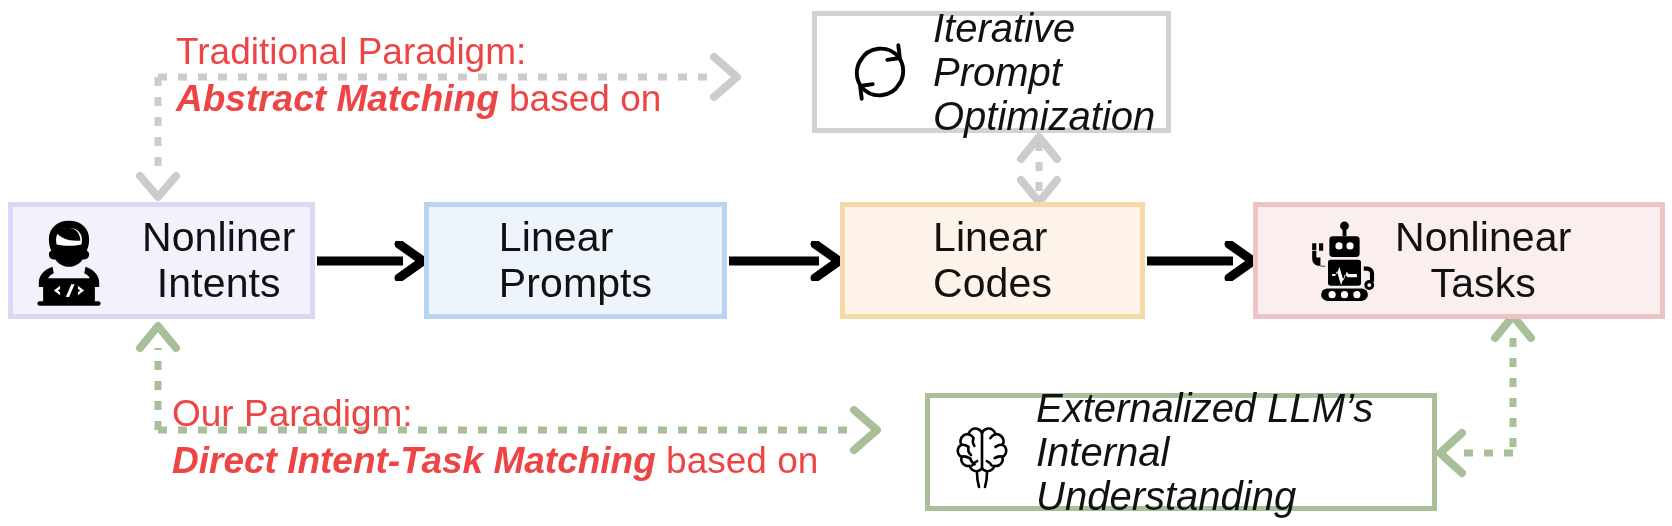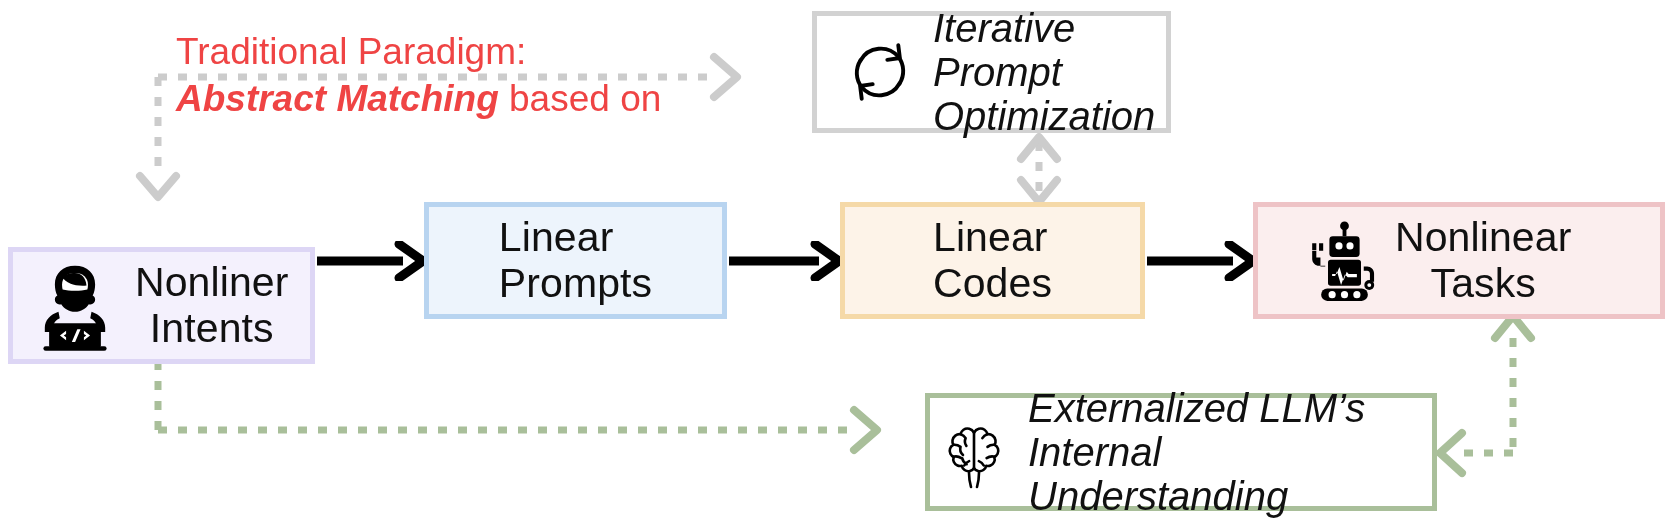--- a/index.html
+++ b/index.html
@@ -16,30 +16,30 @@
   #box-intents  {left:8px;   top:202px; width:307px; height:117px;
                  border-color:#ddd6f5; background:#f4f1fd;}
   #box-prompts  {left:424px; top:202px; width:303px; height:117px;
                  border-color:#b8d4f0; background:#edf4fc;}
   #box-codes    {left:840px; top:202px; width:305px; height:117px;
                  border-color:#f5d9a8; background:#fdf3e8;}
   #box-tasks    {left:1253px;top:202px; width:412px; height:117px;
                  border-color:#eec3c6; background:#fbeeee;}
 
   #box-intents .fb-label,#box-tasks .fb-label{text-align:center;}
-  #box-intents{justify-content:flex-start;padding-left:16px;gap:14px;margin-top:45px;}
+  #box-intents{justify-content:flex-start;padding-left:10px;gap:27px;}
   #box-tasks{justify-content:flex-start;padding-left:37px;gap:12px;}
 
   
   #box-iterative{position:absolute;left:786px;top:11px;width:359px;height:122px;
                  box-sizing:border-box;border:5px solid #d2d2d2;background:#fff;
                  display:flex;align-items:center;gap:14px;padding-left:24px;margin-left:26px;}
   #box-llm{position:absolute;left:925px;top:393px;width:512px;height:118px;
            box-sizing:border-box;border:5px solid #a9bf9a;background:#fff;
-           display:flex;align-items:center;gap:14px;padding-left:4px;}
+           display:flex;align-items:center;gap:14px;padding-left:12px;}
   .side-label{font-size:40px;line-height:1.1;font-style:italic;color:#111;
               white-space:pre-line;}
 
   
   .arrow-solid{position:absolute;height:40px;}
 
   
   .conn{position:absolute;}
 
   
@@ -171,14 +171,18 @@
     </svg>
     <span class="side-label">Externalized LLM’s
 Internal Understanding</span>
   </div>
 
   <div class="caption" id="cap-traditional">
     <span class="cap-l1">Traditional Paradigm:</span>
     <span class="cap-l2"><b>Abstract Matching</b><span> based on</span></span>
   </div>
 
+  <div class="caption" id="cap-ours">
+    <span class="cap-l1">Our Paradigm:</span>
+    <span class="cap-l2"><b>Direct Intent-Task Matching</b><span> based on</span></span>
+  </div>
 
 </div>
 
 </body></html>

